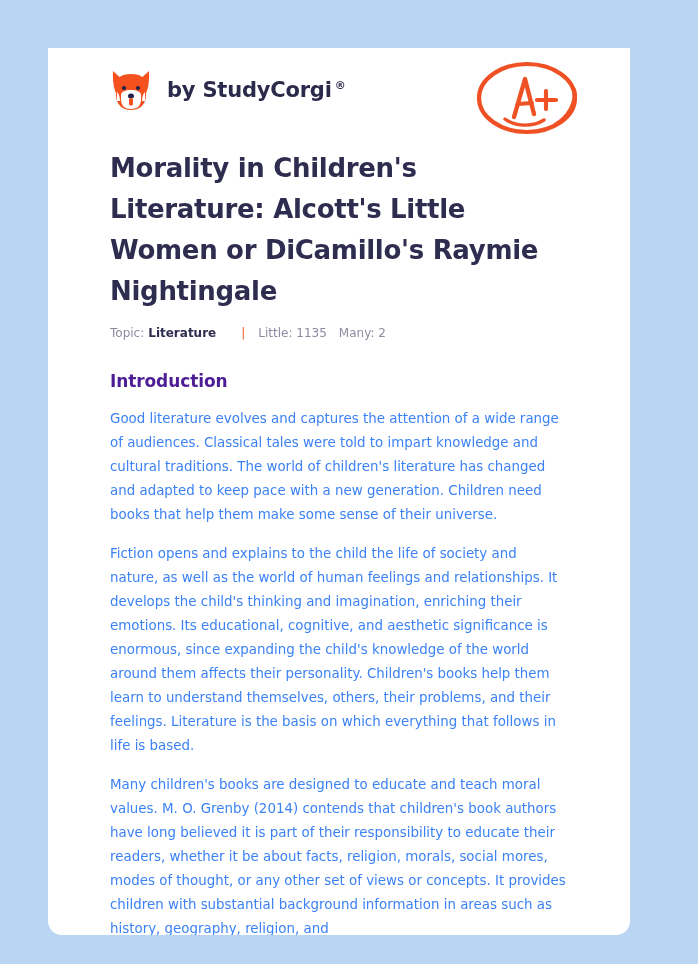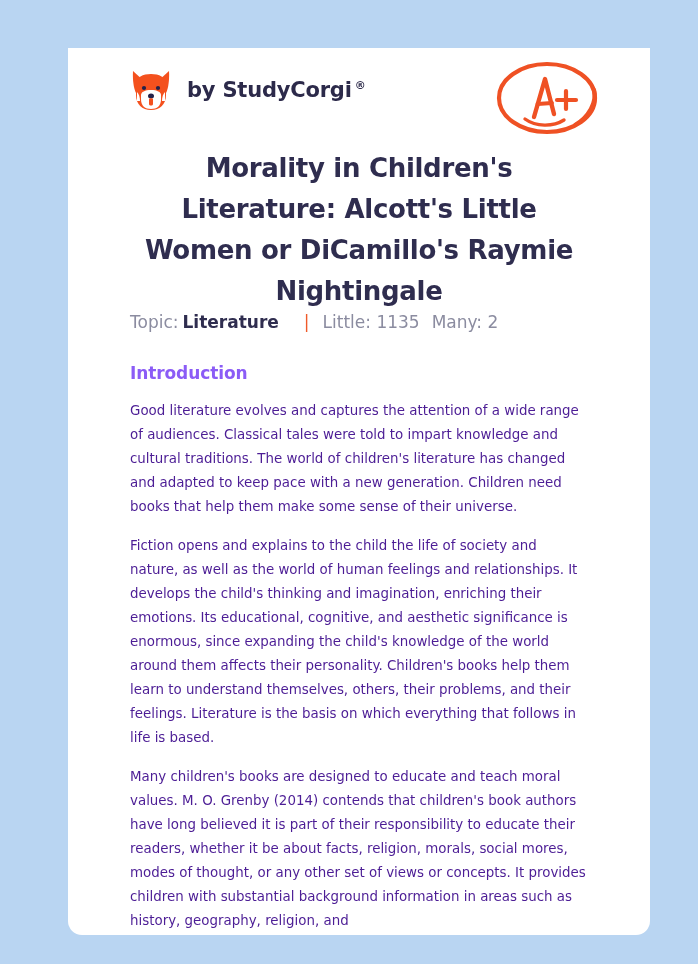--- a/index.html
+++ b/index.html
@@ -9,21 +9,21 @@
   body {
     width: 698px;
     height: 964px;
     background: #b9d5f2;
     font-family: "DejaVu Sans", "Liberation Sans", sans-serif;
     overflow: hidden;
   }
 
   #page-sheet {
     position: absolute;
-    left: 68px;
+    left: 48px;
     top: 48px;
     width: 582px;
     height: 887px;
     background: #ffffff;
     border-radius: 0 0 14px 14px;
     box-sizing: border-box;
     overflow: hidden;
   }
 
   
@@ -72,25 +72,24 @@
   .doc-body {
     padding: 0 62px 0 62px;
   }
   .doc-title {
     margin: 0;
     font-size: 26px;
     line-height: 41px;
     font-weight: 700;
     color: #2f2d4f;
     letter-spacing: -0.3px;
-    text-align: center;
   }
   .meta-line {
-    margin-top: 0;
-    font-size: 17px;
+    margin-top: 14px;
+    font-size: 12px;
     color: #8b8ca0;
     display: flex;
     align-items: baseline;
     flex-wrap: wrap;
     gap: 0;
   }
   .meta-label { color: #8b8ca0; }
   .meta-strong {
     color: #2f2d4f;
     font-weight: 700;
@@ -99,28 +98,28 @@
   .meta-sep {
     color: #ef5a2a;
     margin: 0 13px;
   }
   .meta-pair { margin-right: 12px; }
 
   h2.section-heading {
     margin: 31px 0 0 0;
     font-size: 17px;
     font-weight: 700;
-    color: #8b5cf6;
+    color: #4c1d95;
     letter-spacing: -0.1px;
   }
   p.para {
     margin: 15px 0 0 0;
     font-size: 13.4px;
     line-height: 24px;
-    color: #4c1d95;
+    color: #3b82f6;
   }
   p.para.first { margin-top: 16px; }
 </style>
 </head>
 <body>
 
 <div id="page-sheet">
 
   <div class="doc-header">
 

